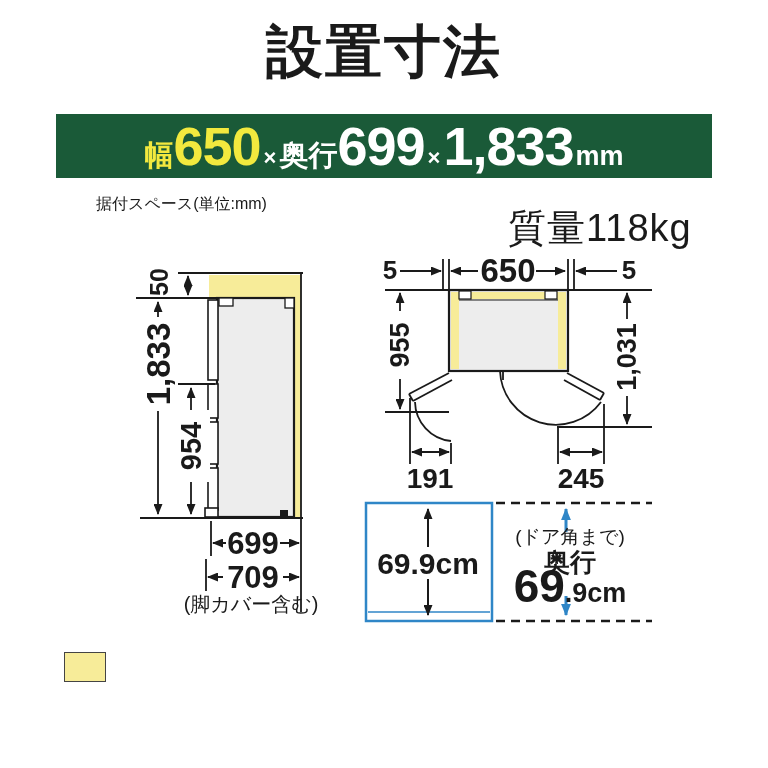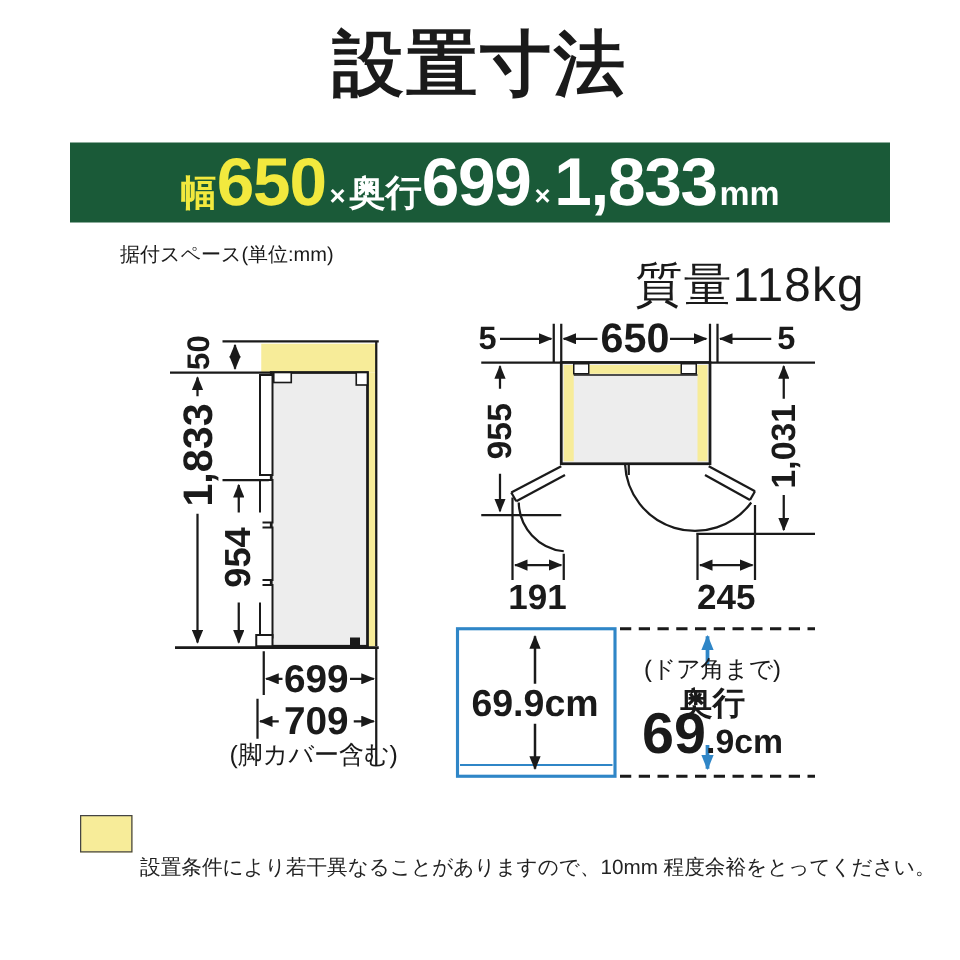--- a/index.html
+++ b/index.html
@@ -164,15 +164,14 @@
       <line x1="566" y1="532" x2="566" y2="509" stroke="#2f86c7" stroke-width="3" marker-end="url(#ab)"></line>
       <line x1="566" y1="596" x2="566" y2="615" stroke="#2f86c7" stroke-width="3" marker-end="url(#ab)"></line>
       <text font-size="30" font-weight="600" text-anchor="middle" dominant-baseline="central" x="428" y="563">69.9cm</text>
       <text font-size="19" text-anchor="middle" dominant-baseline="central" x="570" y="536">(ドア角まで)</text>
       <text font-size="26" font-weight="800" text-anchor="middle" dominant-baseline="central" x="570" y="562" fill="#2f86c7">奥行</text>
       <text text-anchor="middle" x="570" y="602" fill="#2f86c7" font-weight="800"><tspan font-size="46">69</tspan><tspan font-size="27">.9cm</tspan></text>
     </g>
   </svg>
 
   <div class="footer-swatch"></div>
-  <div class="footer-line fl2">設置条件により若干異なることがありますので、10mm 程度余裕をとってください。</div>
 
 </div>
 
 </body></html>

